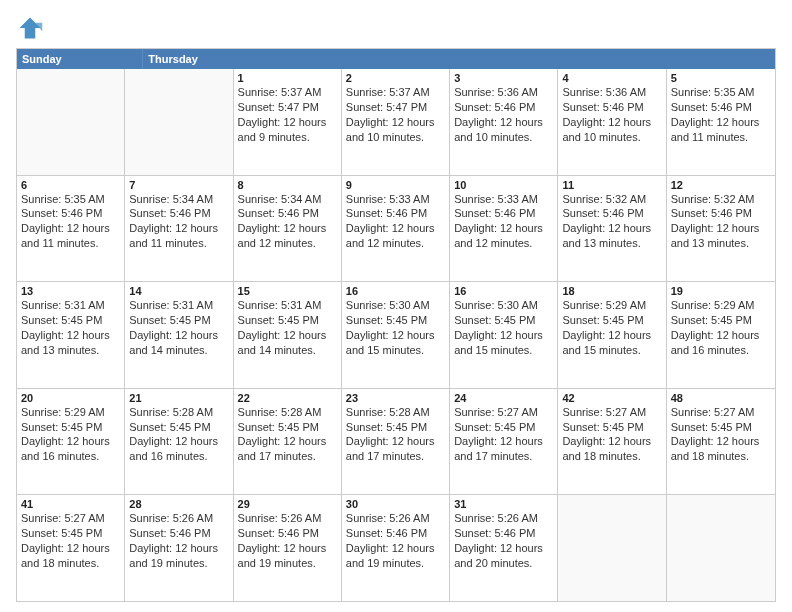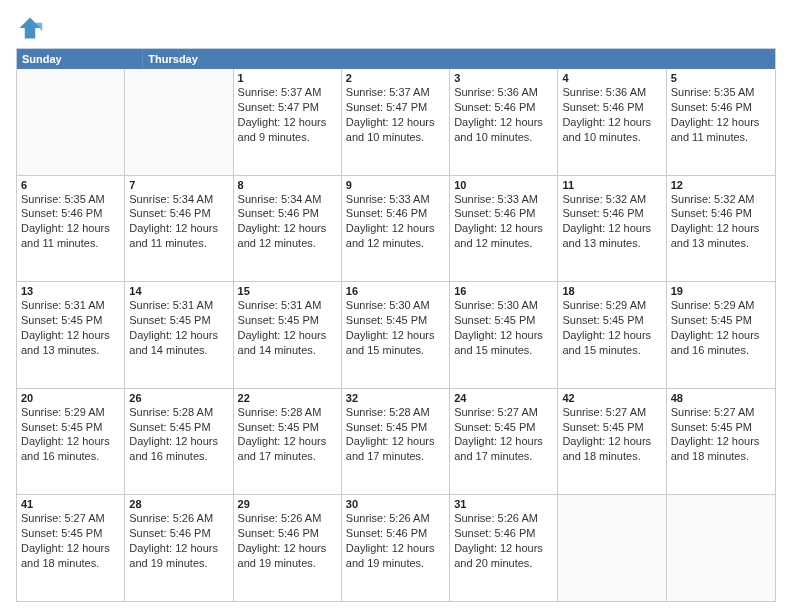--- a/index.html
+++ b/index.html
@@ -261,33 +261,33 @@
           </div>
         </div>
         <div class="cal-row">
           <div class="cal-cell">
             <span class="day-num">20</span>
             <div class="info" style="white-space: pre-line;">Sunrise: 5:29 AM
 Sunset: 5:45 PM
 Daylight: 12 hours and 16 minutes.</div>
           </div>
           <div class="cal-cell">
-            <span class="day-num">26</span>
+            <span class="day-num">21</span>
             <div class="info" style="white-space: pre-line;">Sunrise: 5:28 AM
 Sunset: 5:45 PM
 Daylight: 12 hours and 16 minutes.</div>
           </div>
           <div class="cal-cell">
             <span class="day-num">22</span>
             <div class="info" style="white-space: pre-line;">Sunrise: 5:28 AM
 Sunset: 5:45 PM
 Daylight: 12 hours and 17 minutes.</div>
           </div>
           <div class="cal-cell">
-            <span class="day-num">32</span>
+            <span class="day-num">23</span>
             <div class="info" style="white-space: pre-line;">Sunrise: 5:28 AM
 Sunset: 5:45 PM
 Daylight: 12 hours and 17 minutes.</div>
           </div>
           <div class="cal-cell">
             <span class="day-num">24</span>
             <div class="info" style="white-space: pre-line;">Sunrise: 5:27 AM
 Sunset: 5:45 PM
 Daylight: 12 hours and 17 minutes.</div>
           </div>

